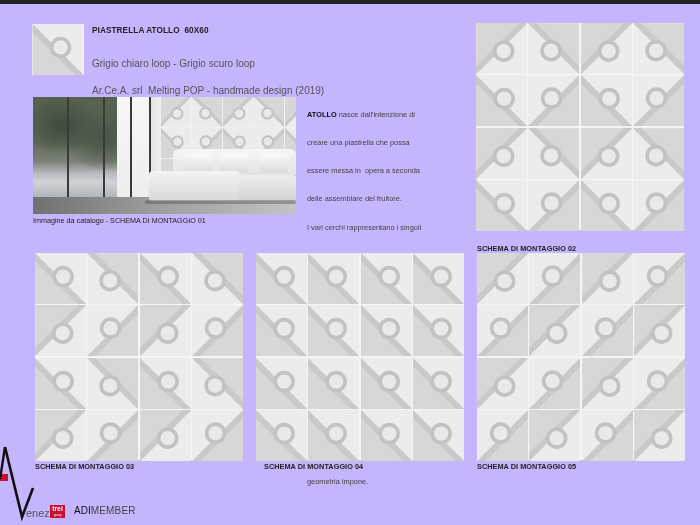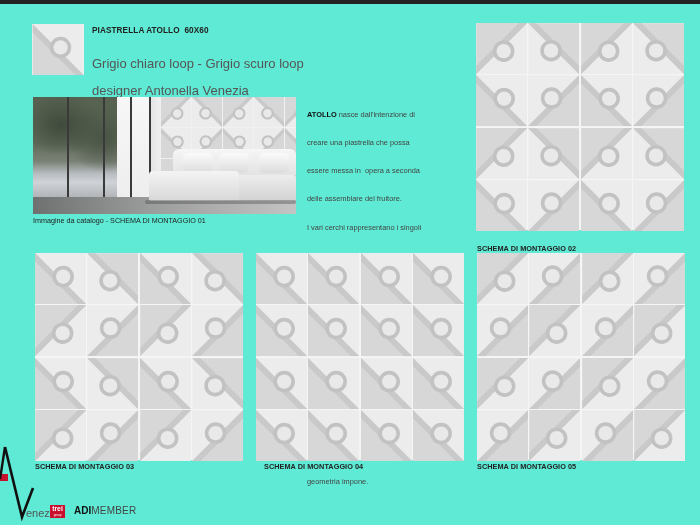--- a/index.html
+++ b/index.html
@@ -1,23 +1,23 @@
 <!DOCTYPE html>
 <html style="--tile-light: #ececec; --tile-dark: #d7d7d7; --tile-band: #c9c9c9; --tile-ring: #c2c2c2; --tile-inner: #e9e9e9;"><head>
 <meta charset="utf-8">
 <style>
 *{margin:0;padding:0;box-sizing:border-box}
 html,body{width:700px;height:525px;overflow:hidden;background:#fdfdfd;font-family:"Liberation Sans",sans-serif;color:#333}
-.page{position:relative;width:700px;height:525px;background:#5eead4}
+.page{position:relative;width:700px;height:525px;background:#c4b5fd}
 .abs{position:absolute}
 .topbar{left:0;top:0;width:700px;height:4px;background:#222}
 .thumb{left:32px;top:24px;width:52px;height:51px;background:#f3f3f3}
 .thumb svg,.tile svg{width:100%;height:100%;display:block}
 .title{left:92px;top:26px;font-weight:bold;font-size:8.2px;color:#222;white-space:pre;letter-spacing:0.1px}
-.meta{left:92px;top:41px;font-size:13px;line-height:9px;color:#555;white-space:pre}
+.meta{left:92px;top:41px;font-size:10px;line-height:9px;color:#555;white-space:pre}
 .meta span{display:block}
 .catalog{left:33px;top:97px;width:263px;height:117px;overflow:hidden;background:#e8e8e8}
 .caption{left:33px;top:216px;font-size:7.2px;font-weight:normal;color:#222;white-space:pre}
 .desc{left:307px;top:91px;font-size:7.4px;line-height:9.4px;color:#444;white-space:pre}
 .desc span{display:block}
 .desc b{color:#111}
 .montage{width:208px;height:207px;display:grid;grid-template-columns:repeat(4,1fr);grid-template-rows:repeat(4,1fr);gap:1px;background:#f5f5f5}
 .mlabel{font-size:7.3px;font-weight:bold;color:#222;white-space:pre;letter-spacing:0.05px}
 
 .scene-window{left:0;top:0;width:118px;height:104px;
@@ -35,21 +35,21 @@
 .sofa-base{left:116px;top:78px;width:147px;height:26px;background:linear-gradient(#ededed,#d2d2d2);border-radius:3px}
 .sofa-chaise{left:116px;top:74px;width:90px;height:30px;background:linear-gradient(#f4f4f4,#d8d8d8);border-radius:4px 4px 2px 2px}
 .sofa-shadow{left:112px;top:103px;width:151px;height:4px;background:rgba(60,60,60,0.35);border-radius:2px}
 
 .logo-svg{left:0;top:445px;width:40px;height:78px}
 .enezia{left:26px;top:507px;font-size:11px;color:#555}
 .badge{left:50px;top:505px;width:15px;height:13px;background:#c8102e;color:#fff;text-align:center}
 .badge-main{display:block;font-size:6.8px;font-weight:bold;line-height:8px}
 .badge-sub{display:block;font-size:3px;line-height:4px}
 .adi{left:74px;top:505px;font-size:10px;white-space:pre}
-.adi-bold{font-weight:bold;color:#111}
+.adi-bold{font-weight:normal;color:#111}
 .adi-light{color:#444;letter-spacing:0.2px}
 </style>
 </head>
 <body>
 
 <svg width="0" height="0" style="position:absolute" aria-hidden="true">
   <defs>
     <symbol id="atollo-tile" viewBox="0 0 100 100">
       <rect x="0" y="0" width="100" height="100" style="fill:var(--tile-light,#ececec)"></rect>
       <polygon points="0,0 0,100 100,100" style="fill:var(--tile-dark,#d7d7d7)"></polygon>
@@ -64,20 +64,21 @@
   <div class="abs topbar"></div>
 
   <div class="abs thumb">
     <svg viewBox="0 0 100 100">
         <use href="#atollo-tile"></use>
       </svg>
   </div>
   <div class="abs title">PIASTRELLA ATOLLO  60X60</div>
   <div class="abs meta">
     <span>Grigio chiaro loop - Grigio scuro loop</span>
+    <span>Ar.Ce.A. srl  Melting POP - handmade design (2019)</span>
     <span>designer Antonella Venezia</span>
   </div>
 
   <div class="abs catalog">
     <div class="abs scene-window"></div>
     <div class="abs scene-pane"></div>
     <div class="abs scene-frame" style="left:34px"></div>
     <div class="abs scene-frame" style="left:70px"></div>
     <div class="abs scene-frame" style="left:97px"></div>
     <div class="abs scene-frame" style="left:116px"></div>

